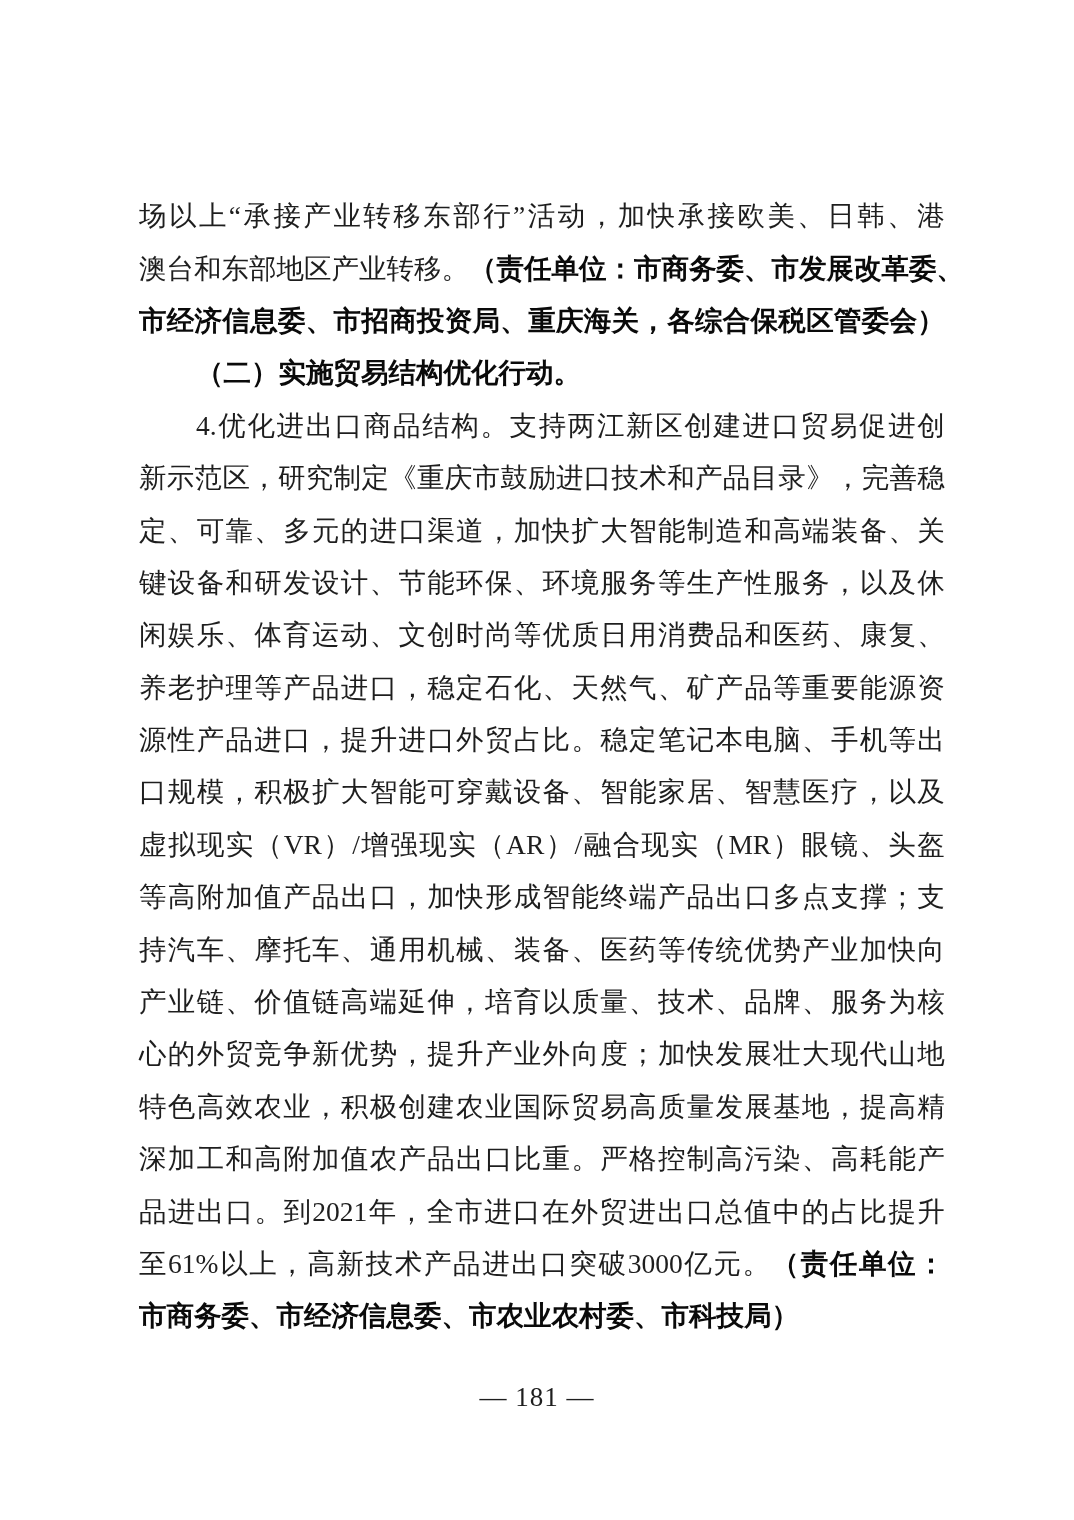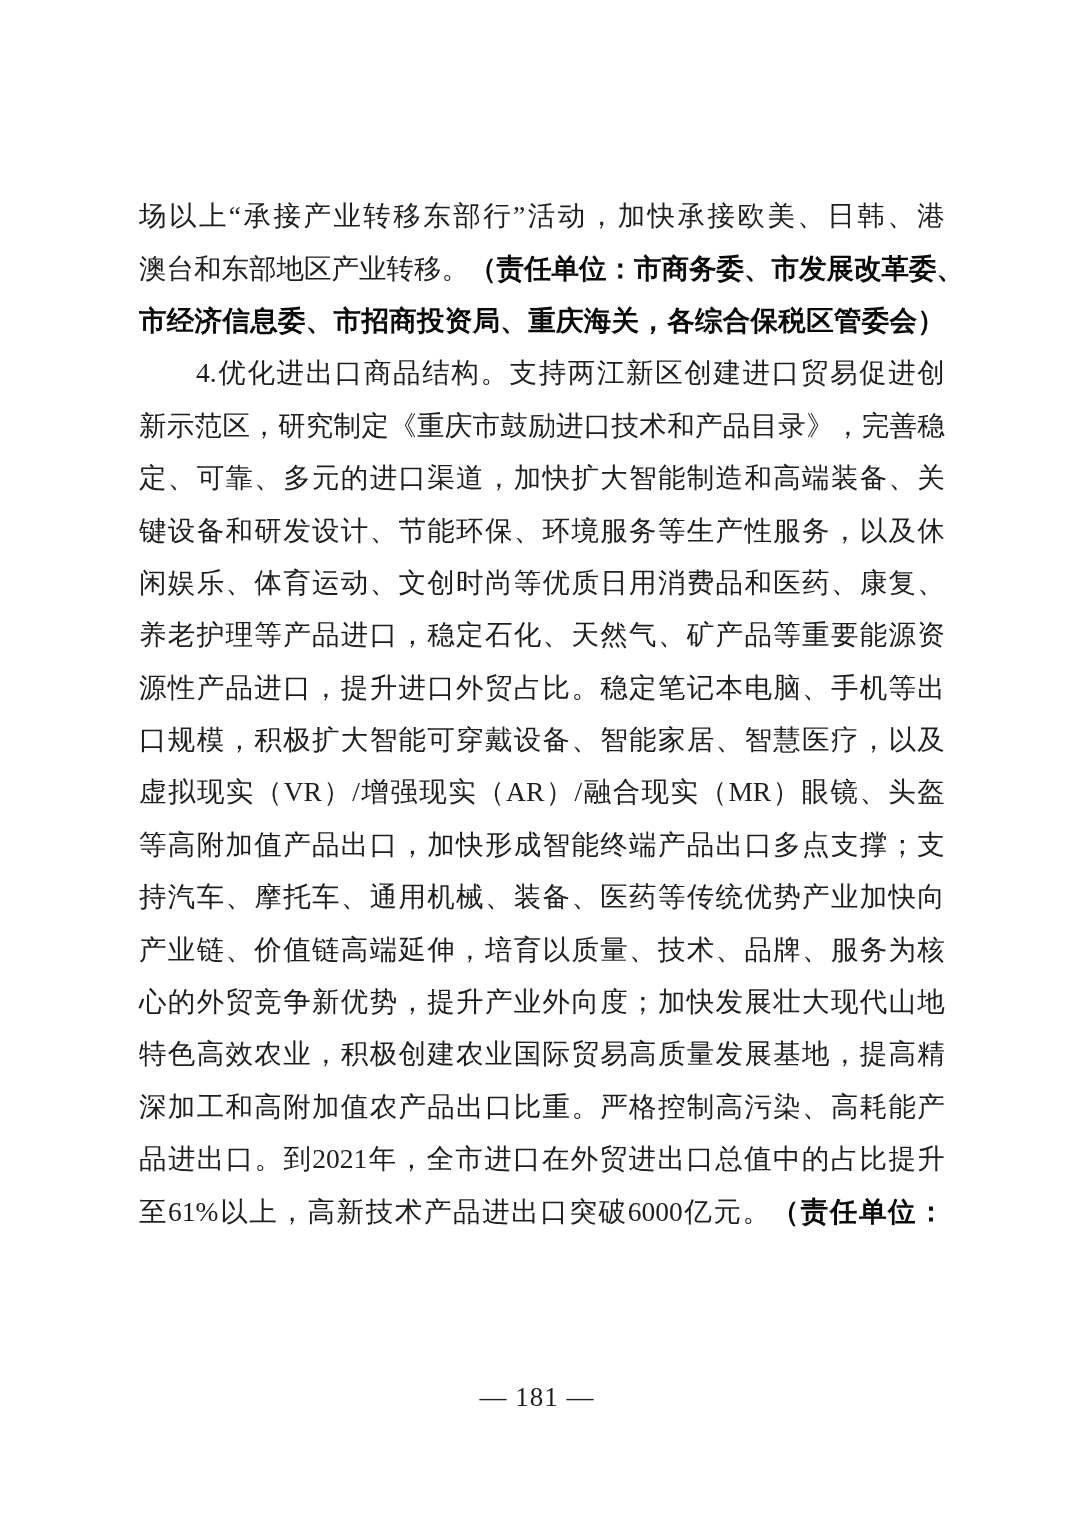--- a/index.html
+++ b/index.html
@@ -141,20 +141,21 @@
         <span class="tk b">合</span>
         <span class="tk b">保</span>
         <span class="tk b">税</span>
         <span class="tk b">区</span>
         <span class="tk b">管</span>
         <span class="tk b">委</span>
         <span class="tk b">会</span>
         <span class="tk b">）</span>
       </p>
 
+    <p class="line ind"><span class="sg b">（二）实施贸易结构优化行动。</span></p>
 
     <p class="line j ind">
         <span class="tk">4. </span>
         <span class="tk">优</span>
         <span class="tk">化</span>
         <span class="tk">进</span>
         <span class="tk">出</span>
         <span class="tk">口</span>
         <span class="tk">商</span>
         <span class="tk">品</span>
@@ -653,31 +654,32 @@
         <span class="tk">新</span>
         <span class="tk">技</span>
         <span class="tk">术</span>
         <span class="tk">产</span>
         <span class="tk">品</span>
         <span class="tk">进</span>
         <span class="tk">出</span>
         <span class="tk">口</span>
         <span class="tk">突</span>
         <span class="tk">破</span>
-        <span class="tk"> 6000 </span>
+        <span class="tk"> 3000 </span>
         <span class="tk">亿</span>
         <span class="tk">元</span>
         <span class="tk">。</span>
         <span class="tk b">（</span>
         <span class="tk b">责</span>
         <span class="tk b">任</span>
         <span class="tk b">单</span>
         <span class="tk b">位</span>
         <span class="tk b">：</span>
       </p>
 
+    <p class="line"><span class="sg b">市商务委、市经济信息委、市农业农村委、市科技局）</span></p>
 
   </main>
 
   <footer class="page-footer">
     <span>— 181 —</span>
   </footer>
 </div>
 
 </body></html>

